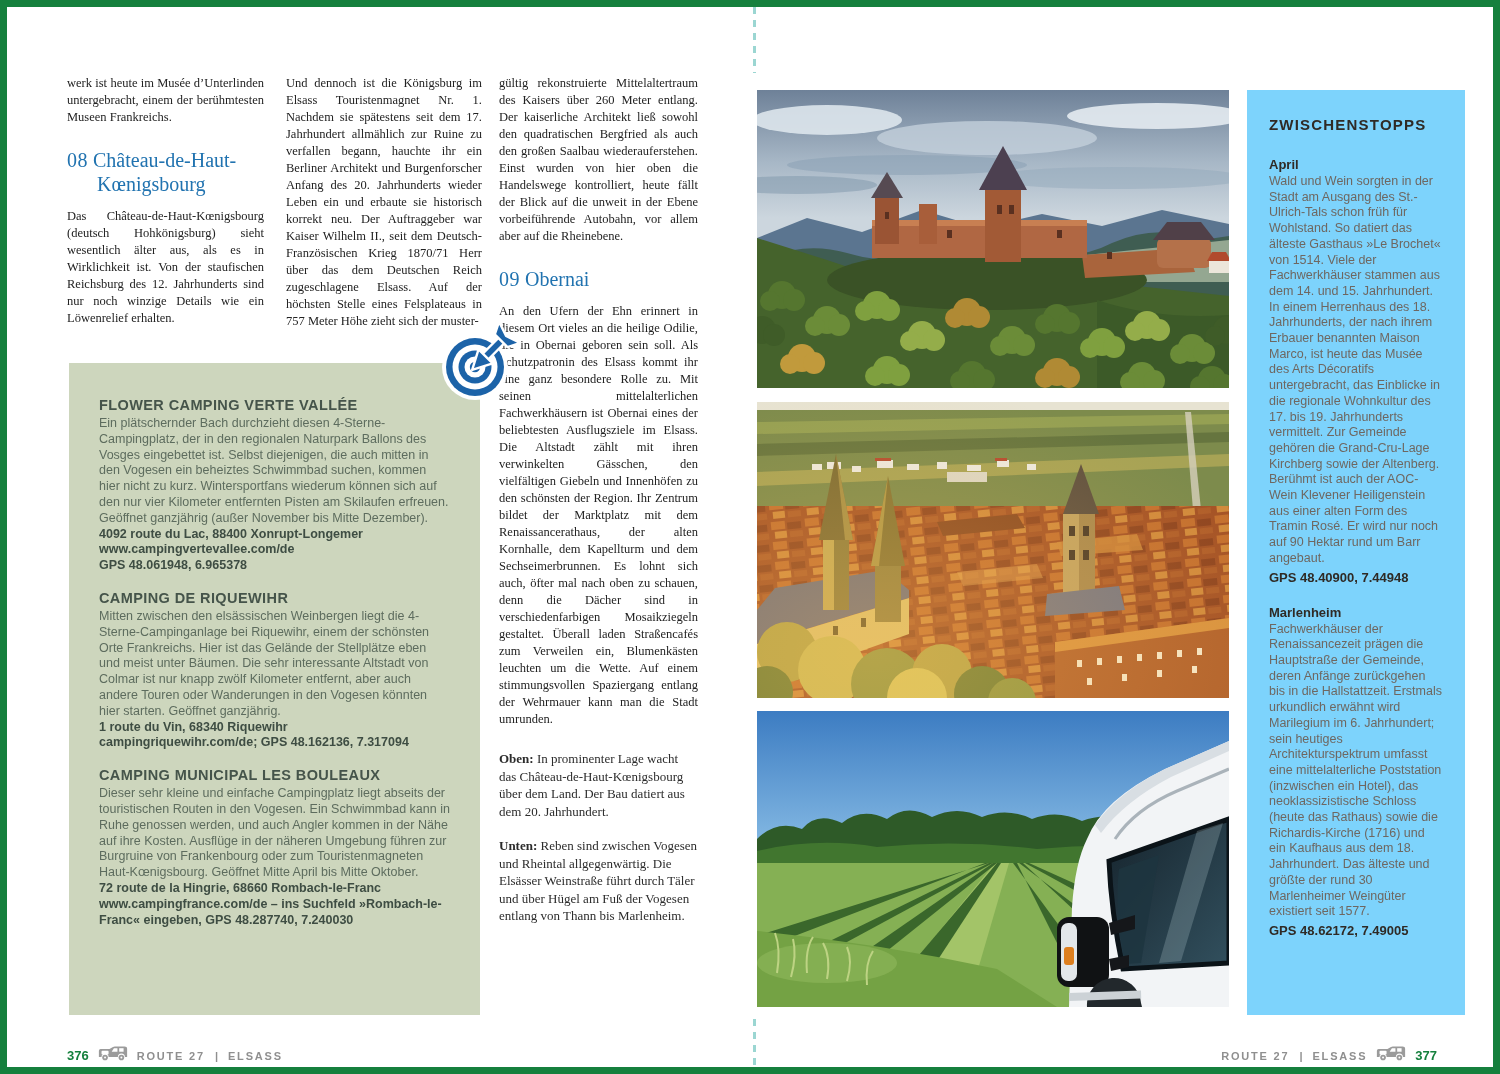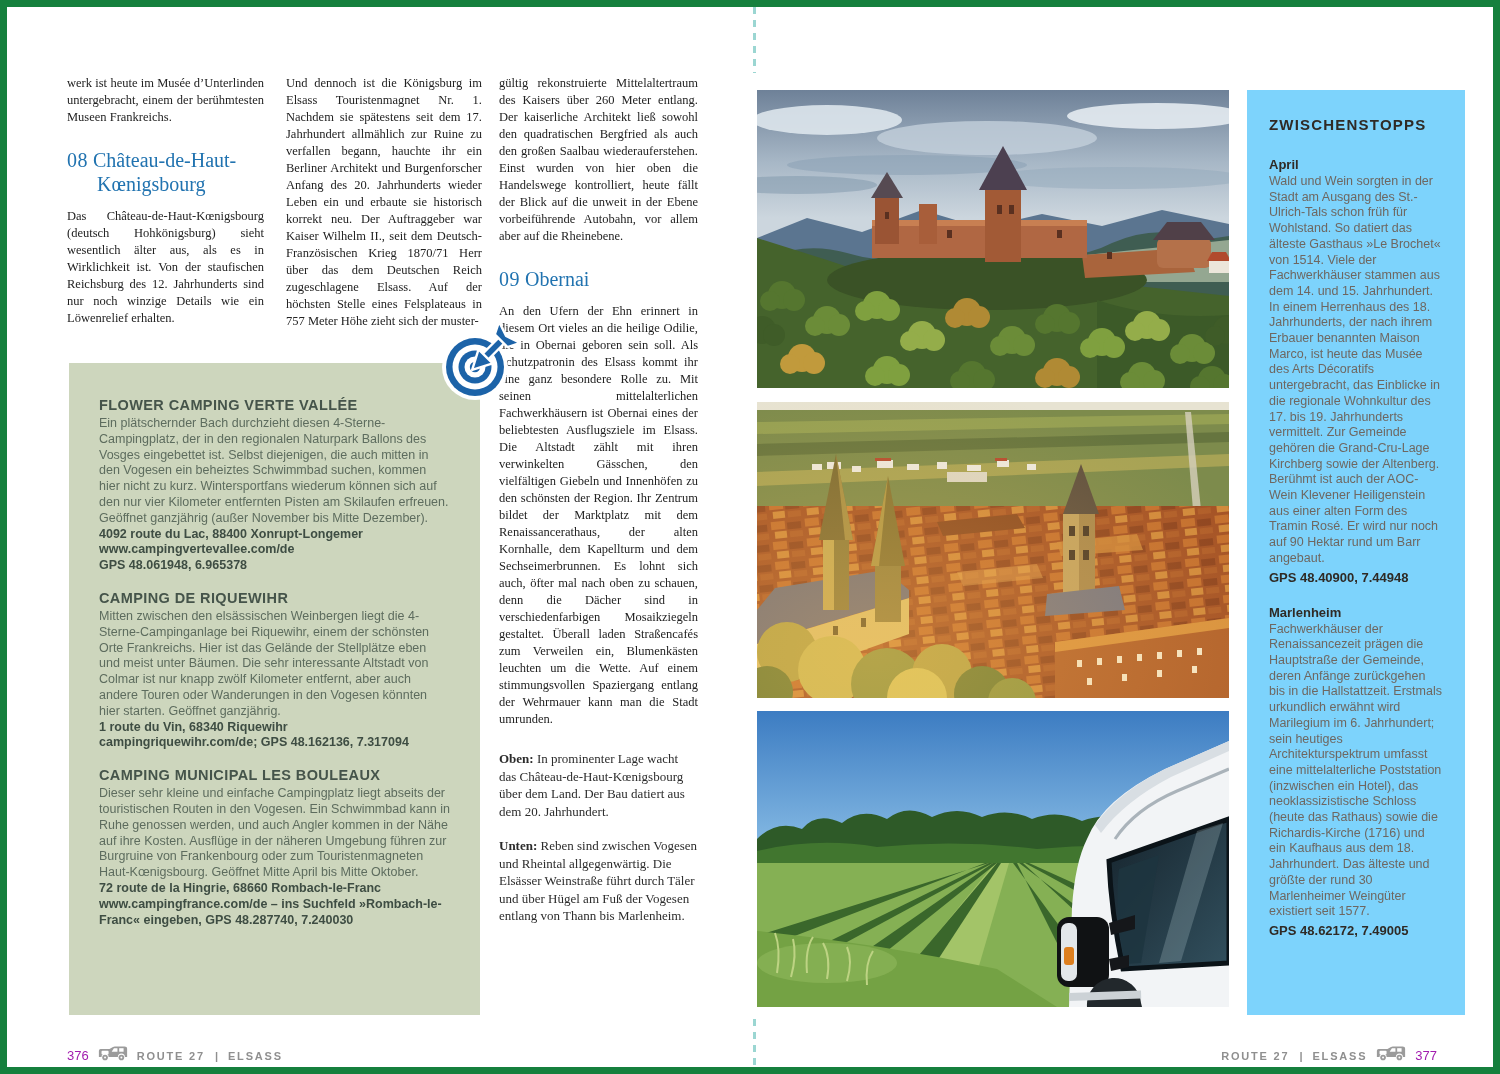--- a/index.html
+++ b/index.html
@@ -49,21 +49,21 @@
   .sb-entry{margin-bottom:20px;}
   
   .gutter-dash{position:absolute;left:746px;width:3px;
      background:repeating-linear-gradient(to bottom,#9bd6d2 0 7px,transparent 7px 13px);}
   .gutter-top{top:0;height:66px;}
   .gutter-bottom{top:1012px;height:62px;}
   
   .footer{position:absolute;top:1038px;display:flex;align-items:center;gap:9px;}
   .footer-left{left:60px;}
   .footer-right{right:56px;}
-  .page-num{font-size:13px;font-weight:400;color:#a21caf;}
+  .page-num{font-size:13px;font-weight:700;color:#15803d;}
   .footer-route{font-size:11px;letter-spacing:1.8px;color:#8f8f8f;font-weight:600;}
   .footer-sep{color:#8f8f8f;font-size:11px;font-weight:700;margin:0 1px;}
 </style>
 </head>
 <body>
 
 <div class="stage">
 
   <div class="gutter-dash gutter-top"></div>
   <div class="gutter-dash gutter-bottom"></div>

